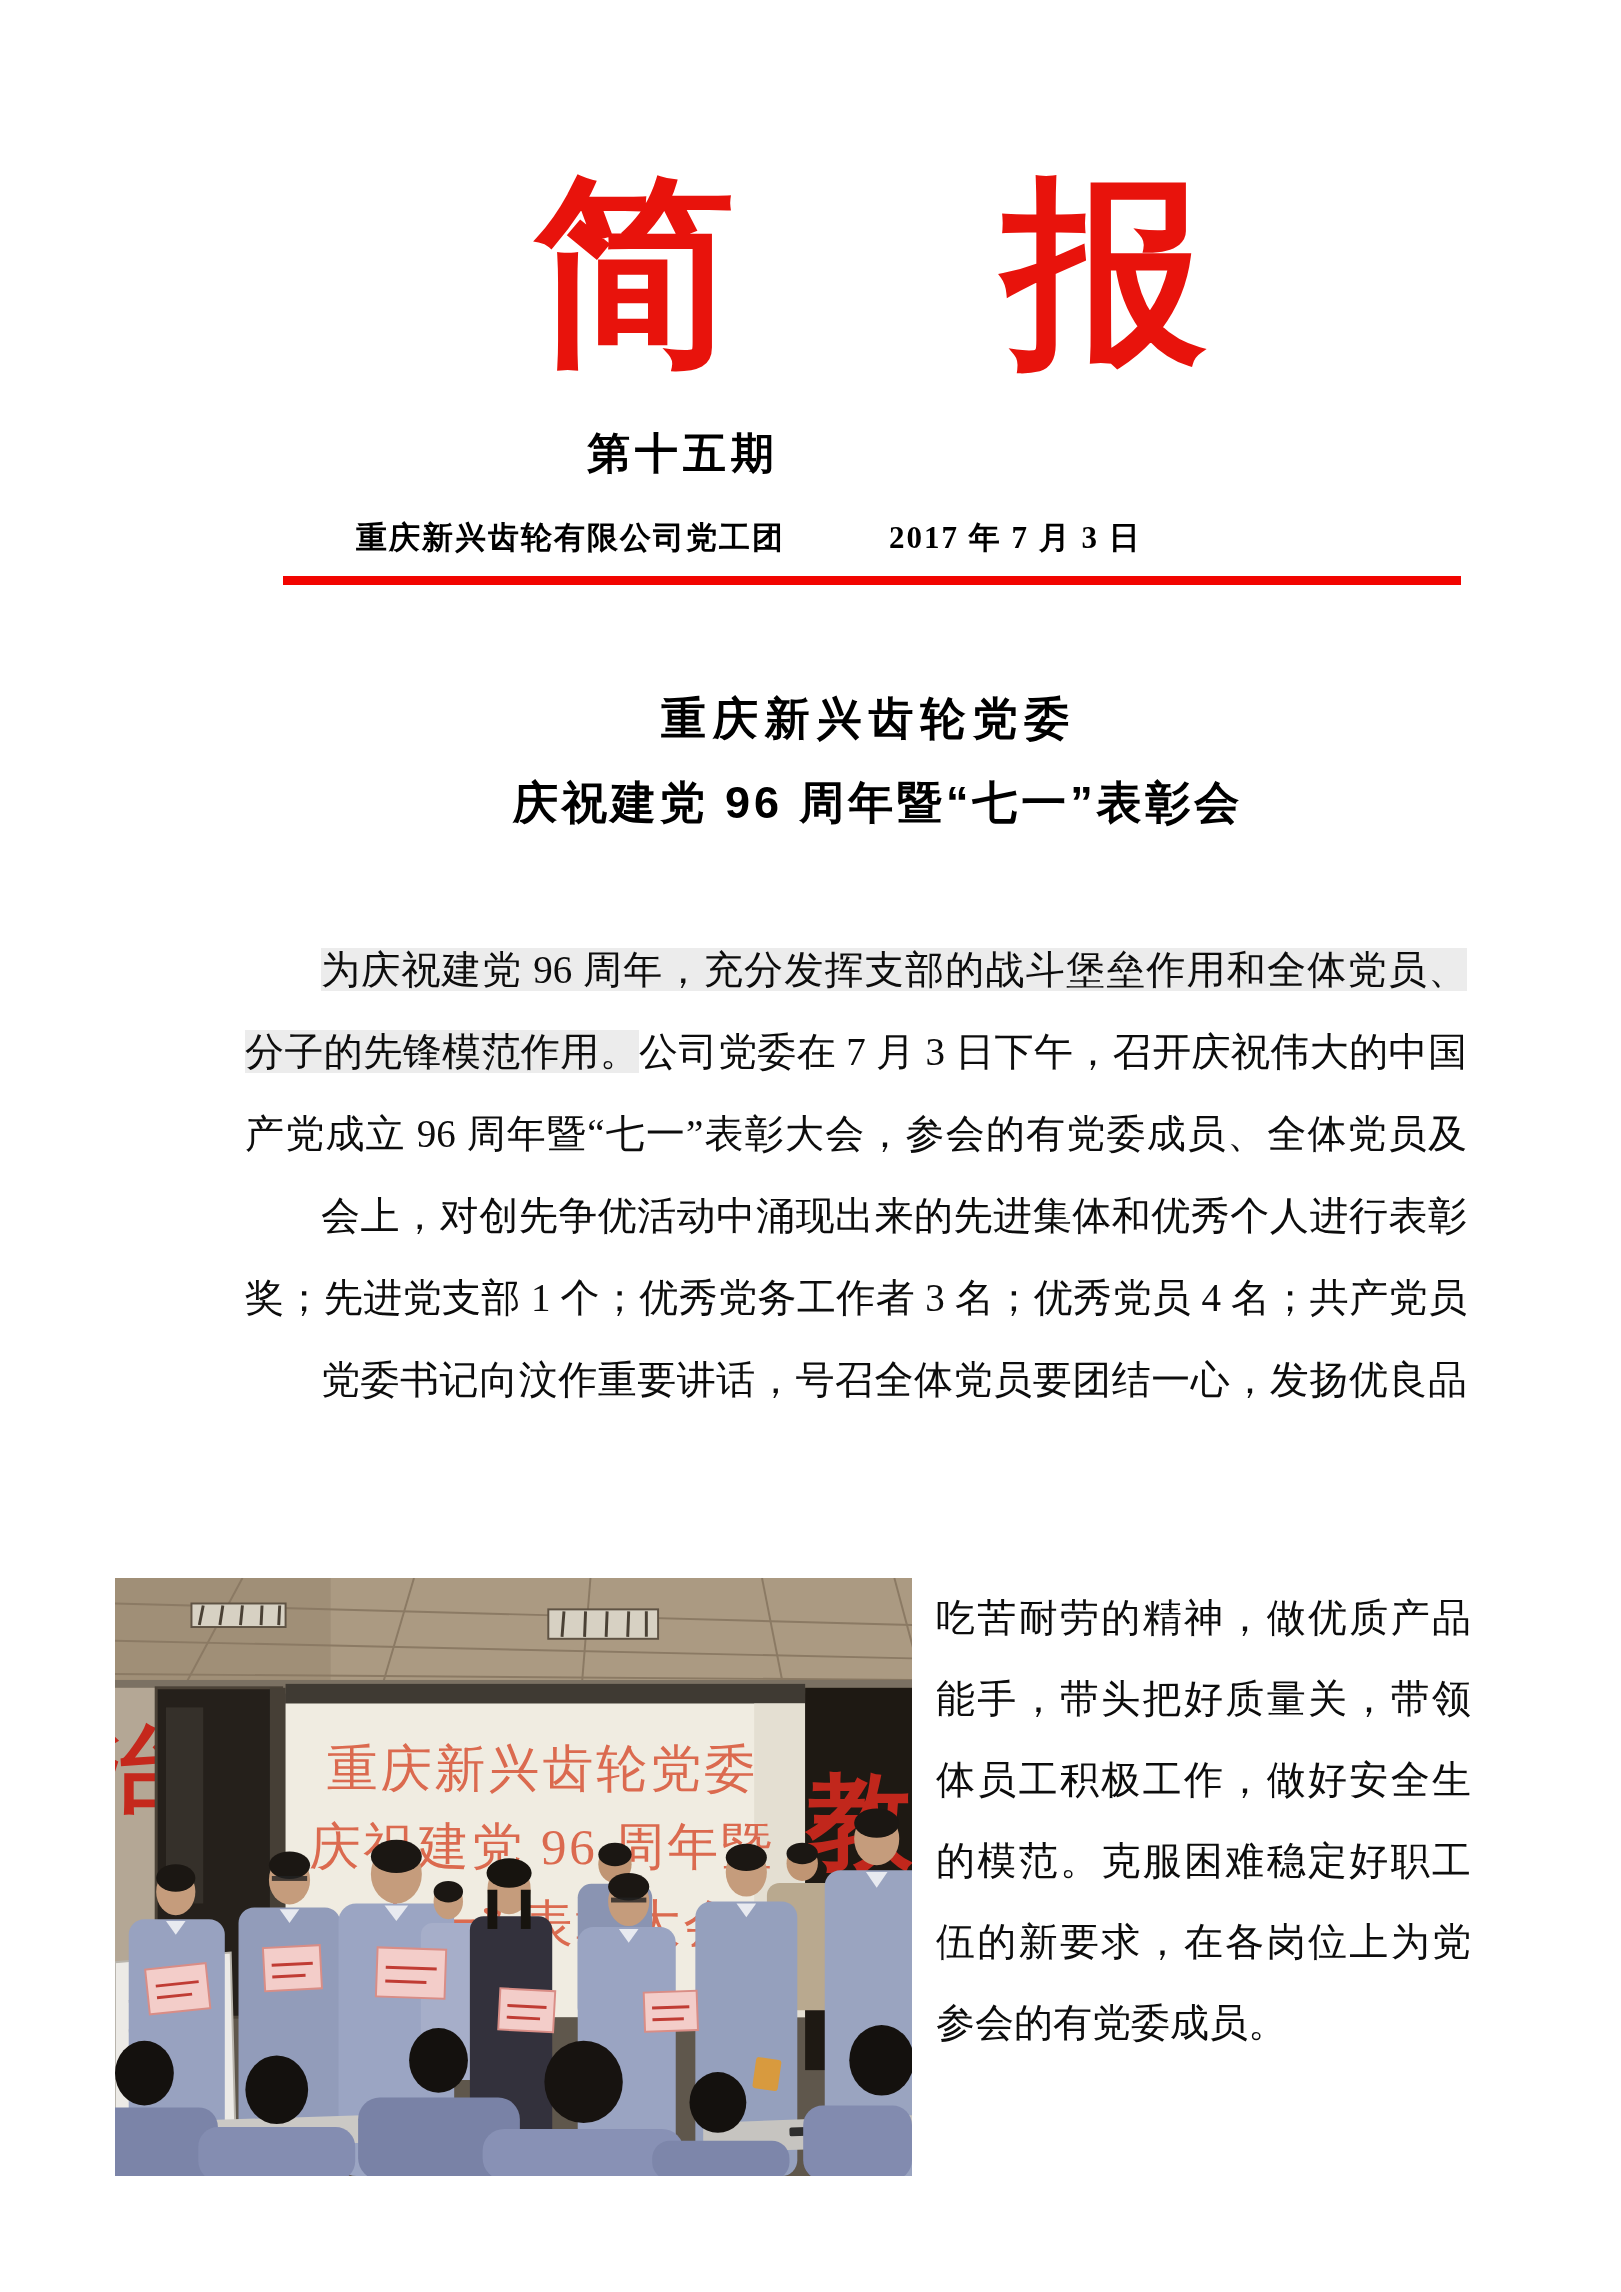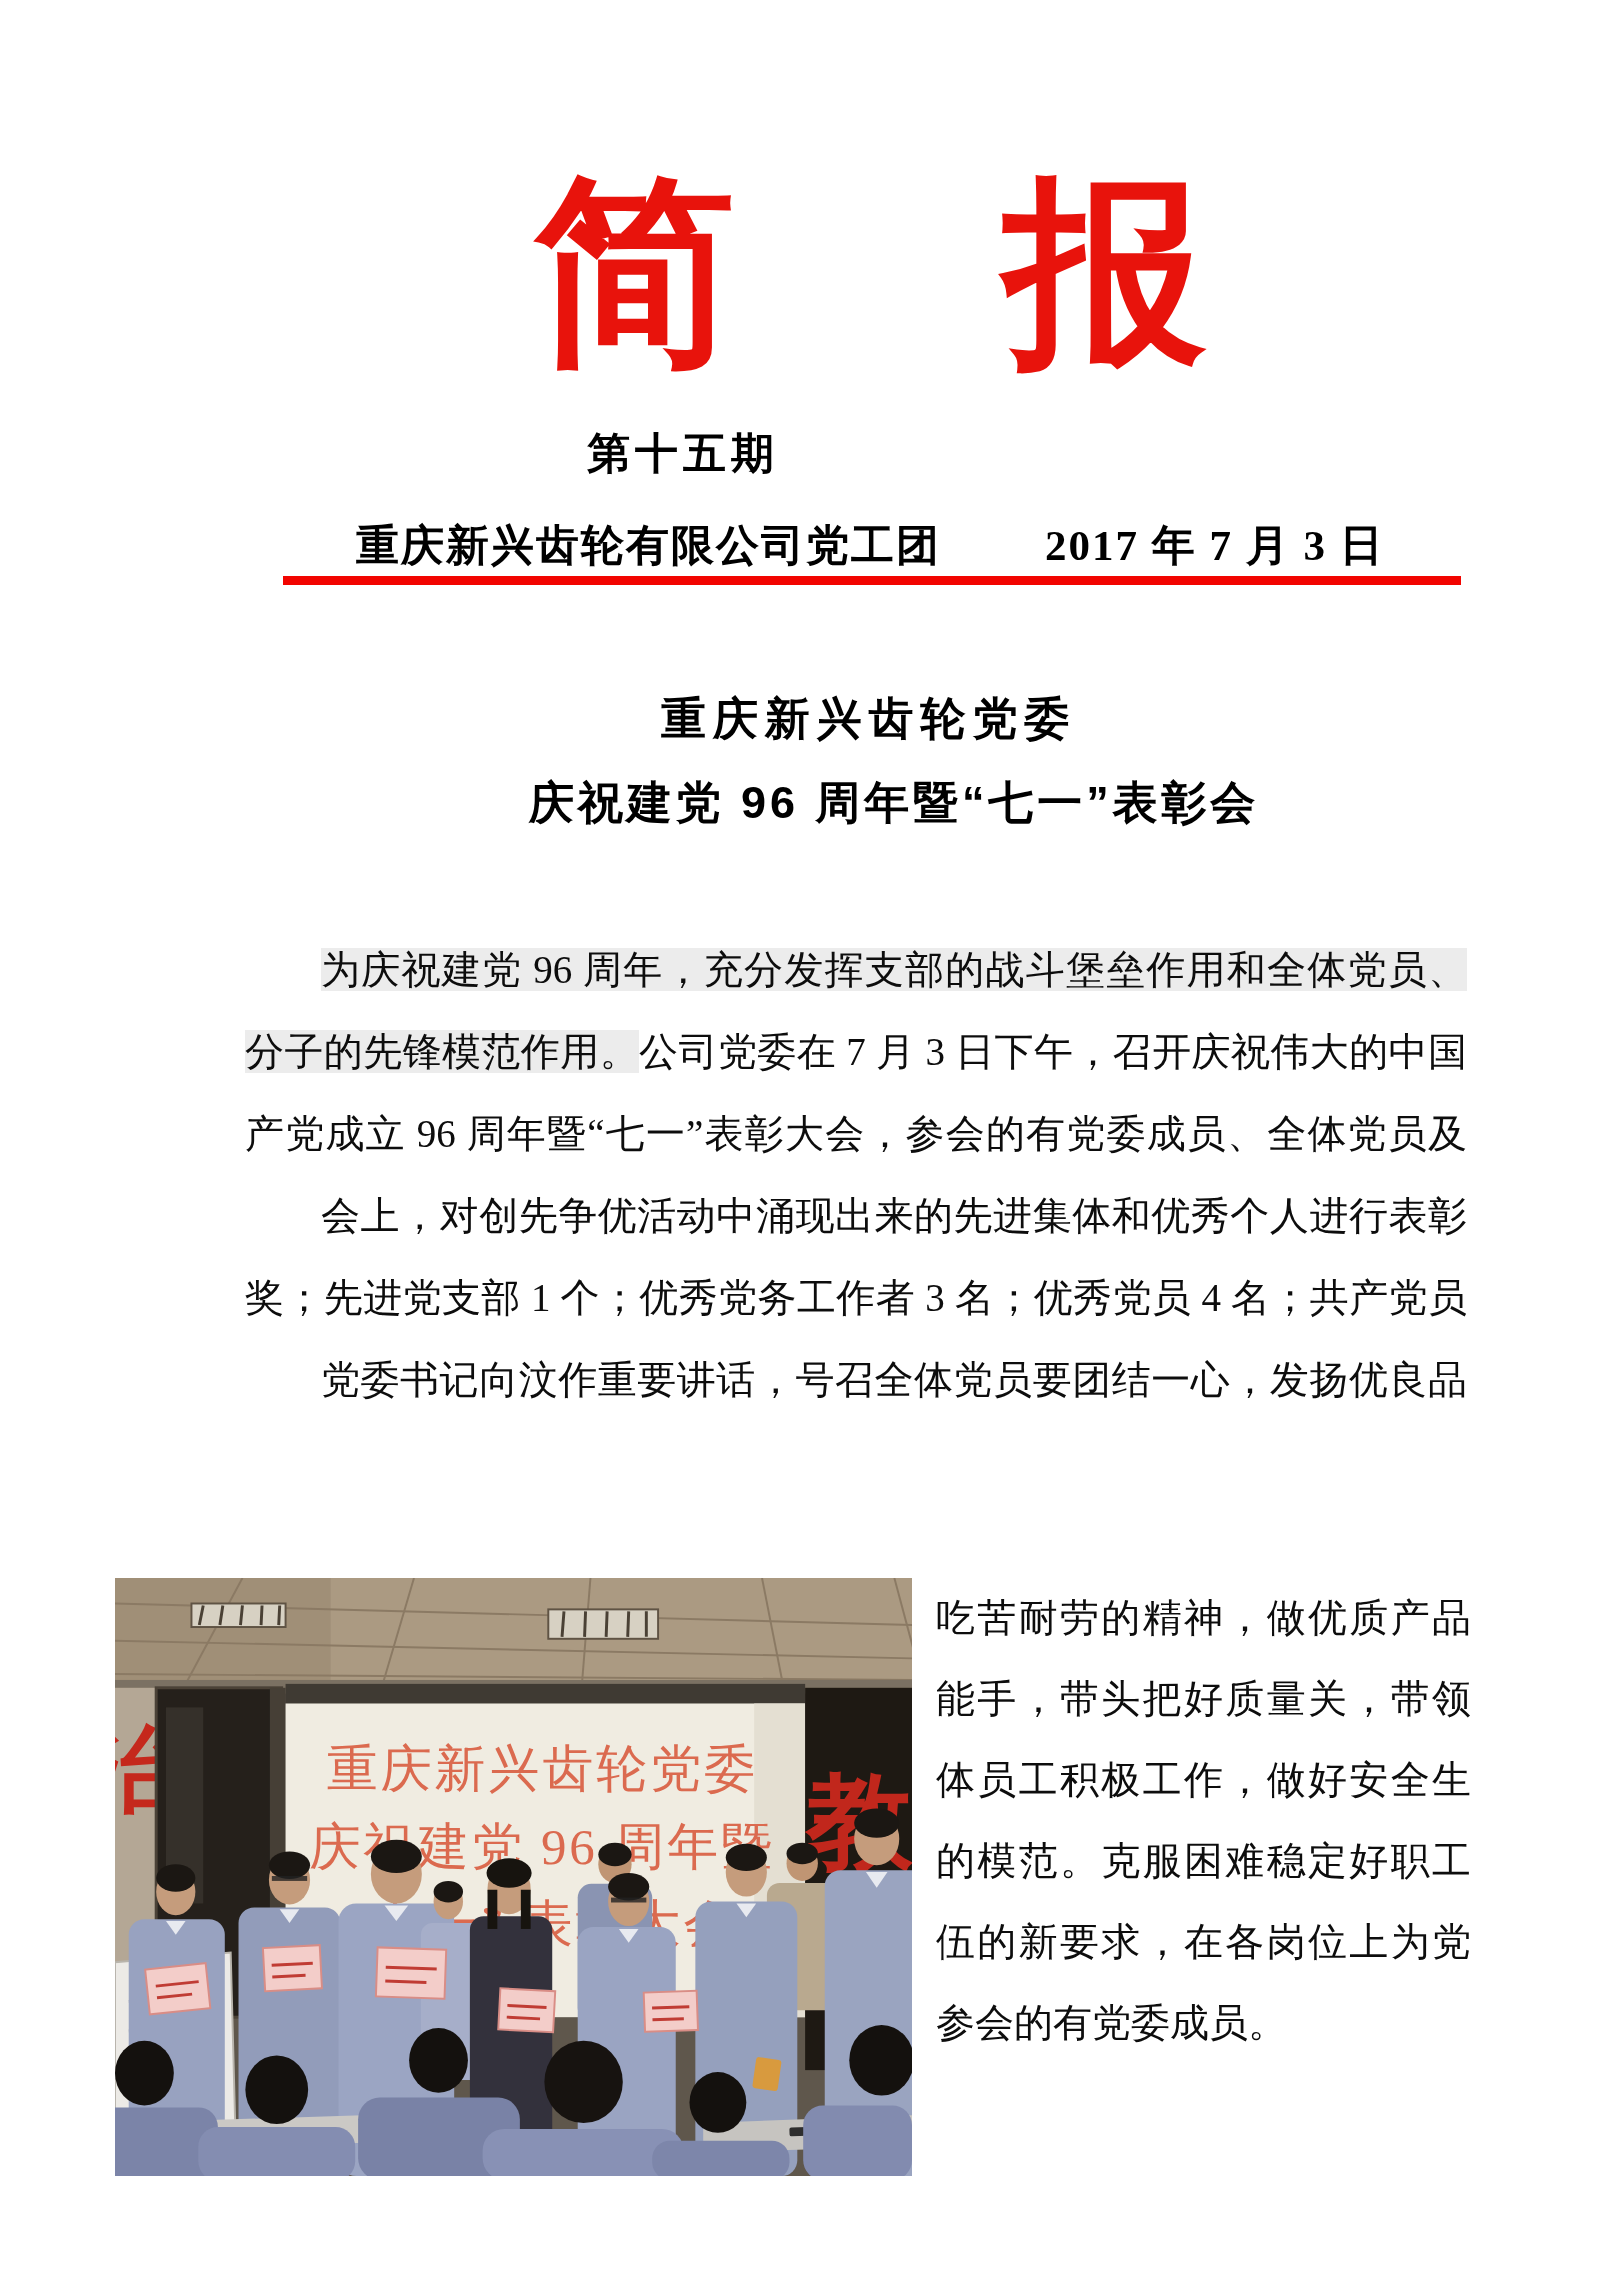--- a/index.html
+++ b/index.html
@@ -25,37 +25,37 @@
   .issue{
     position:absolute;left:0;top:425px;width:1366px;
     text-align:center;
     font-family:"Liberation Sans","DejaVu Sans",sans-serif;
     font-weight:bold;font-size:43px;letter-spacing:4.9px;
     color:#000;
   }
   
   .publine{
     position:absolute;left:356px;top:517px;width:1108px;
-    font-size:43px;font-weight:600;letter-spacing:2px;
+    font-size:31px;font-weight:600;letter-spacing:2px;
     white-space:nowrap;color:#000;
   }
   .publine .org{margin-right:104px;}
   
   .red-rule{
     position:absolute;left:283px;top:576px;width:1178px;height:8.8px;
     background:#f20400;
   }
   
   .headline1{
     position:absolute;left:661px;top:689px;
     font-family:"Liberation Sans","DejaVu Sans",sans-serif;
     font-weight:bold;font-size:45px;letter-spacing:6.9px;white-space:nowrap;color:#000;
   }
   .headline2{
-    position:absolute;left:529px;top:773px;
+    position:absolute;left:513px;top:773px;
     font-family:"Liberation Sans","DejaVu Sans",sans-serif;
     font-weight:bold;font-size:45px;letter-spacing:3.9px;white-space:nowrap;color:#000;
   }
   
   .body-block{
     position:absolute;left:245px;top:929px;width:1222px;
     font-size:39px;color:#0d0d0d;
   }
   .side-block{
     position:absolute;left:936px;top:1577px;width:535px;

